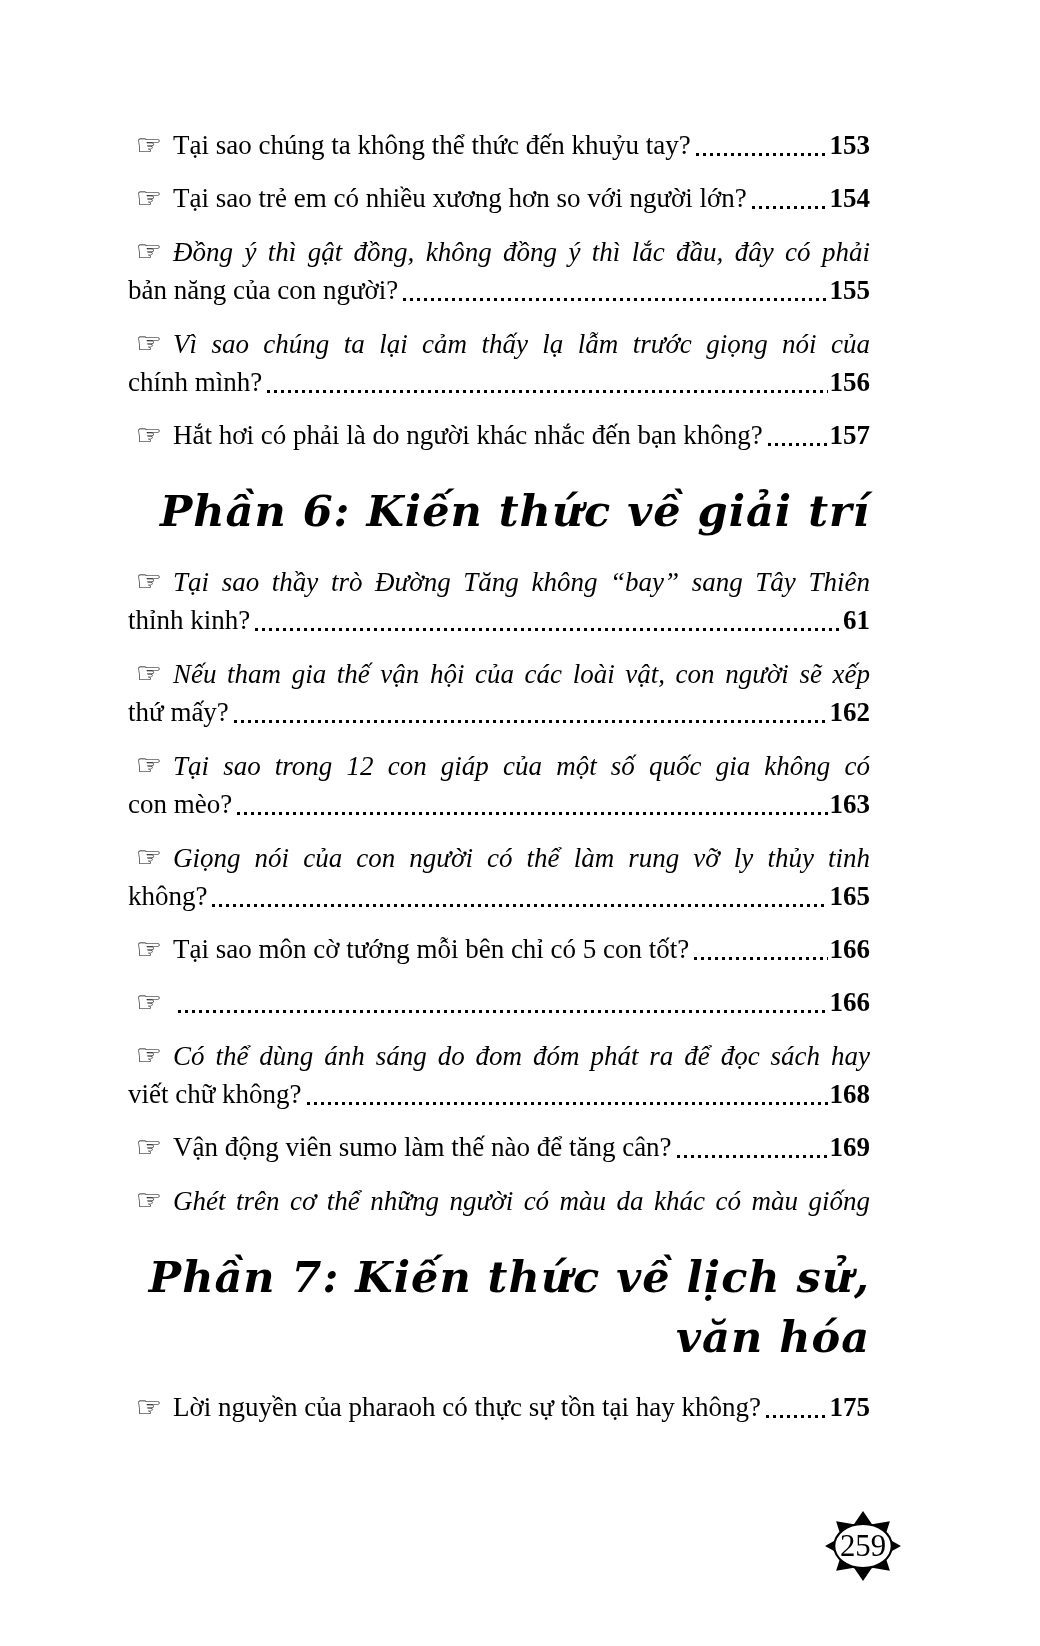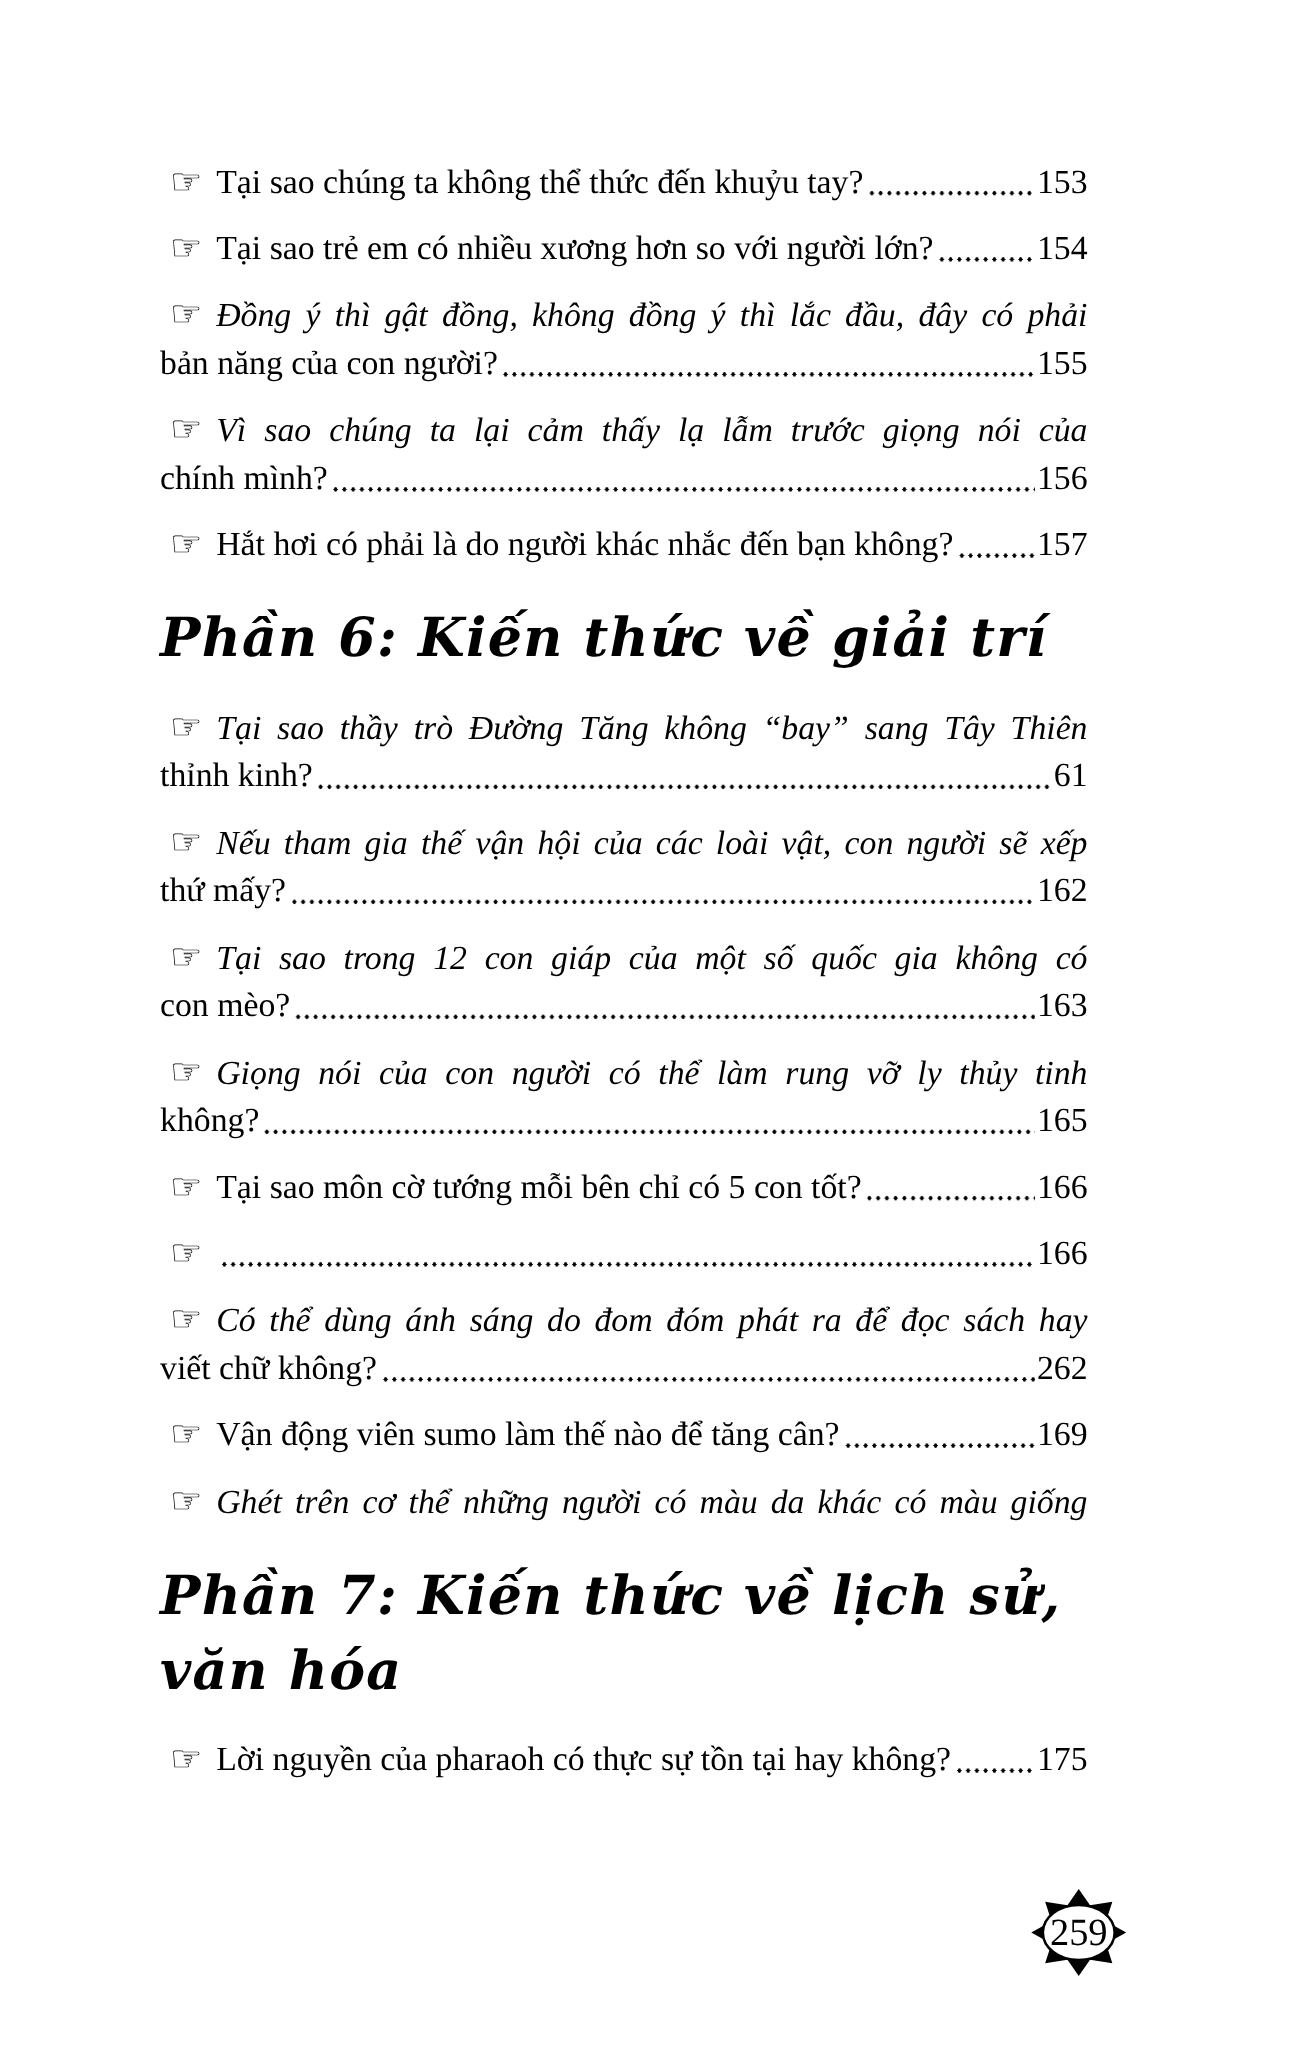--- a/index.html
+++ b/index.html
@@ -34,38 +34,38 @@
     padding-left: 8px;
     box-sizing: border-box;
     font-style: italic;
   }
   .line.row {
     display: flex;
     align-items: flex-end;
   }
   .line.row.first { padding-left: 8px; box-sizing: border-box; }
   .row .t { white-space: nowrap; flex: 0 0 auto; }
-  .pg { flex: 0 0 auto; white-space: nowrap; }
+  .pg { flex: 0 0 auto; white-space: nowrap; font-weight: bold; }
   .leader {
     flex: 1 1 auto;
     min-width: 14px;
     height: 38px;
     margin: 0 2px 0 3px;
     background-image: radial-gradient(circle, #000 1.55px, transparent 1.7px);
     background-repeat: repeat-x;
     background-position: left bottom 7px;
     background-size: 7px 5px;
   }
   .bullet {
     font-family: "DejaVu Sans", sans-serif;
     font-size: 29px;
     margin-right: 11px;
   }
   .section-header {
-    text-align: left;
+    text-align: right;
     font-family: "DejaVu Serif", serif;
     font-style: italic;
     font-weight: bold;
     font-size: 43px;
     line-height: 60px;
     margin: 27px 0 21px 0;
     letter-spacing: 1px;
   }
   .badge {
     position: absolute;
@@ -171,21 +171,21 @@
           <span class="bullet">☞</span>
           <span class="leader"></span>
           <span class="pg">166</span>
         </div>
       </article>
       <article class="entry">
         <div class="line justify"><span class="bullet">☞</span><span class="t">Có thể dùng ánh sáng do đom đóm phát ra để đọc sách hay</span></div>
         <div class="line row">
           <span class="t">viết chữ không?</span>
           <span class="leader"></span>
-          <span class="pg">262</span>
+          <span class="pg">168</span>
         </div>
       </article>
       <article class="entry">
         <div class="line row first">
           <span class="bullet">☞</span>
           <span class="t">Vận động viên sumo làm thế nào để tăng cân?</span>
           <span class="leader"></span>
           <span class="pg">169</span>
         </div>
       </article>

